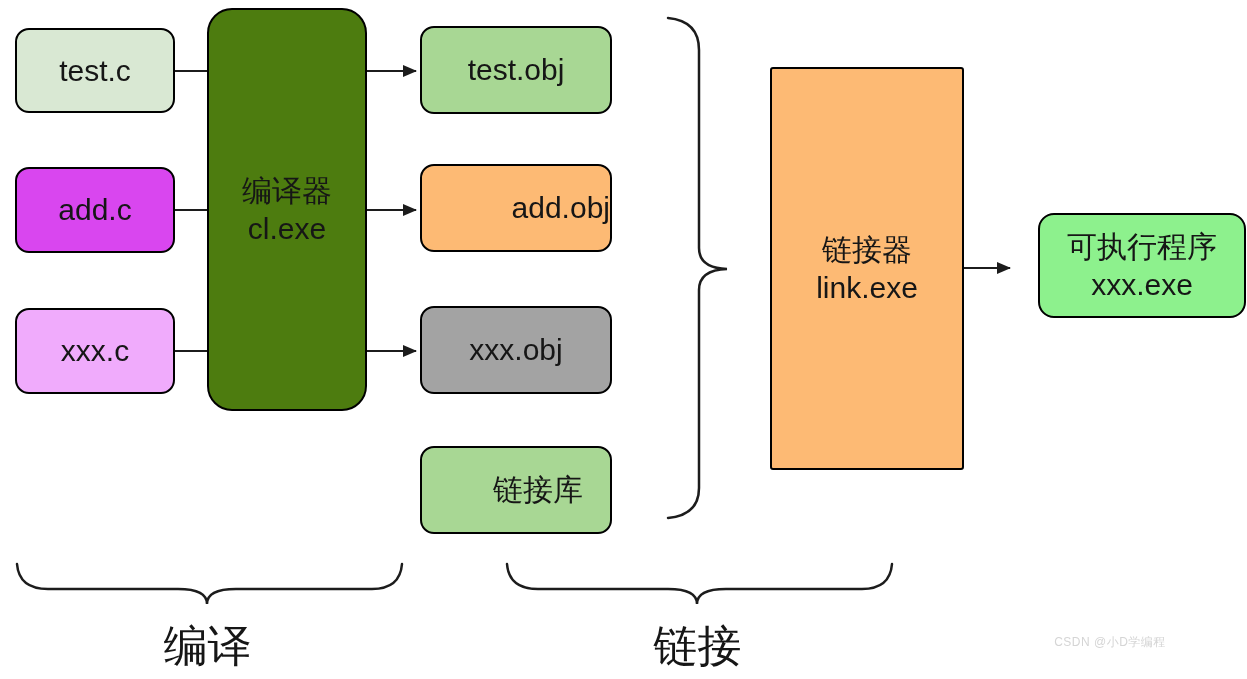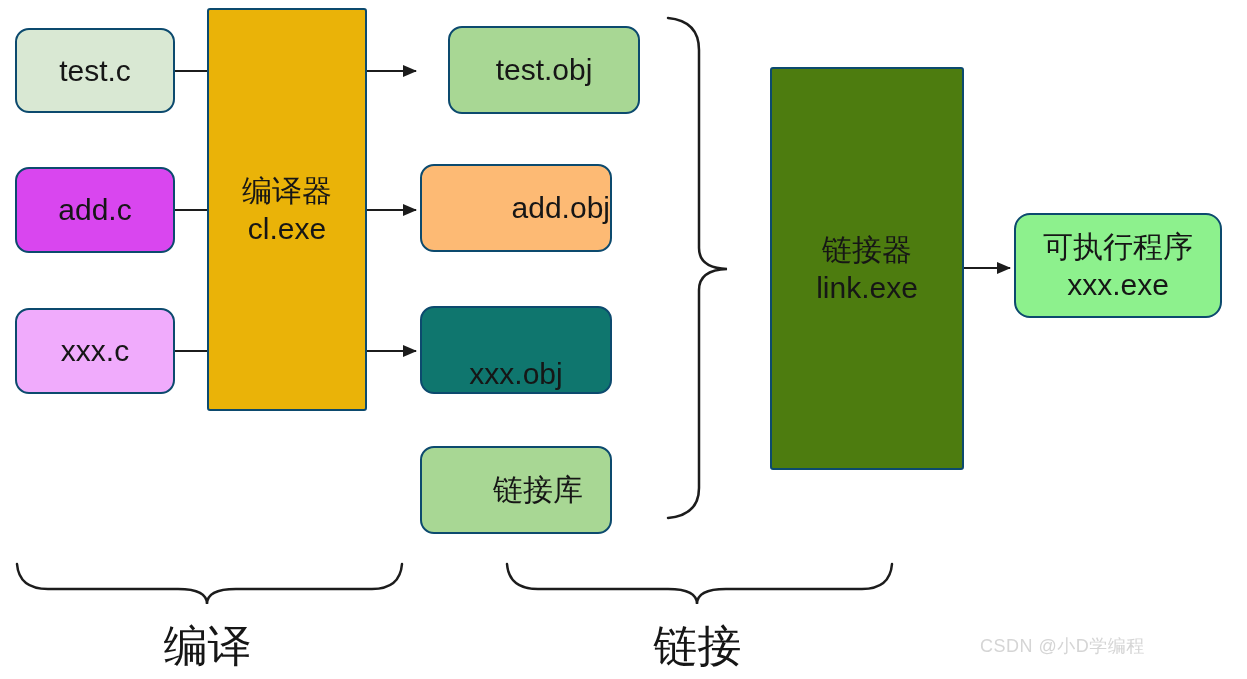--- a/index.html
+++ b/index.html
@@ -10,21 +10,21 @@
     background:#ffffff;
     overflow:hidden;
   }
   .connectors{
     position:absolute;left:0;top:0;width:1247px;height:679px;
     pointer-events:none;
   }
   .box{
     position:absolute;
     box-sizing:border-box;
-    border:2px solid #0c4a6e;
+    border:2px solid #000000;
     display:flex;
     flex-direction:column;
     align-items:center;
     justify-content:center;
     font-size:30px;
     color:#161616;
     line-height:1.25;
     text-align:center;
   }
   .rounded{border-radius:14px;}
@@ -33,45 +33,45 @@
 
   
   .src-test{left:15px;top:28px;width:160px;height:85px;}
   .src-add{left:15px;top:167px;width:160px;height:86px;}
   .src-xxx{left:15px;top:308px;width:160px;height:86px;}
 
   
   .compiler{left:207px;top:8px;width:160px;height:403px;}
 
   
-  .obj-test{left:420px;top:26px;width:192px;height:88px;margin-left:28px;}
+  .obj-test{left:420px;top:26px;width:192px;height:88px;}
   .obj-add{left:420px;top:164px;width:192px;height:88px;}
   .obj-xxx{left:420px;top:306px;width:192px;height:88px;}
   .lib{left:420px;top:446px;width:192px;height:88px;}
 
   
   .linker{left:770px;top:67px;width:194px;height:403px;}
 
   
-  .exec{left:1014px;top:213px;width:208px;height:105px;}
+  .exec{left:1038px;top:213px;width:208px;height:105px;}
 
   .stage-label{
     position:absolute;
     font-size:44px;
     color:#161616;
     text-align:center;
   }
   .stage-compile{left:125px;top:617px;width:165px;}
   .stage-link{left:615px;top:617px;width:165px;}
 
   .watermark{
     position:absolute;
     left:980px;top:634px;width:260px;
-    text-align:left;
-    font-size:18px;
+    text-align:center;
+    font-size:12px;
     color:#d5d5d5;
     text-shadow:1px 1px 0 rgba(255,255,255,0.95);
     letter-spacing:0.5px;
   }
 </style>
 </head>
 <body>
 
 <div class="canvas">
 
@@ -102,40 +102,40 @@
   <div class="box rounded src-test" style="background-color: rgb(217, 232, 211);">
     <span>test.c</span>
   </div>
   <div class="box rounded src-add" style="background-color: #d946ef;">
     <span>add.c</span>
   </div>
   <div class="box rounded src-xxx" style="background-color: #f0abfc;">
     <span>xxx.c</span>
   </div>
 
-  <div class="box square compiler" style="background-color: #eab308;">
+  <div class="box square compiler" style="background-color: #4d7c0f; border-radius: 25px;">
     <span>编译器</span>
     <span>cl.exe</span>
   </div>
 
   <div class="box rounded obj-test" style="background-color: rgb(168, 215, 148);">
     <span>test.obj</span>
   </div>
   <div class="box rounded obj-add" style="background-color: #fdba74; align-items: flex-end;">
     <span>add.obj</span>
   </div>
-  <div class="box rounded obj-xxx" style="background-color: #0f766e; justify-content: flex-end;">
+  <div class="box rounded obj-xxx" style="background-color: #a3a3a3;">
     <span>xxx.obj</span>
   </div>
 
   <div class="box rounded lib" style="background-color: rgb(168, 215, 148); padding-left: 44px;">
     <span>链接库</span>
   </div>
 
-  <div class="box square linker" style="background-color: #4d7c0f;">
+  <div class="box square linker" style="background-color: #fdba74;">
     <span>链接器</span>
     <span>link.exe</span>
   </div>
 
   <div class="box big-rounded exec" style="background-color: rgb(141, 241, 141);">
     <span>可执行程序</span>
     <span>xxx.exe</span>
   </div>
 
   <div class="stage-label stage-compile">编译</div>

